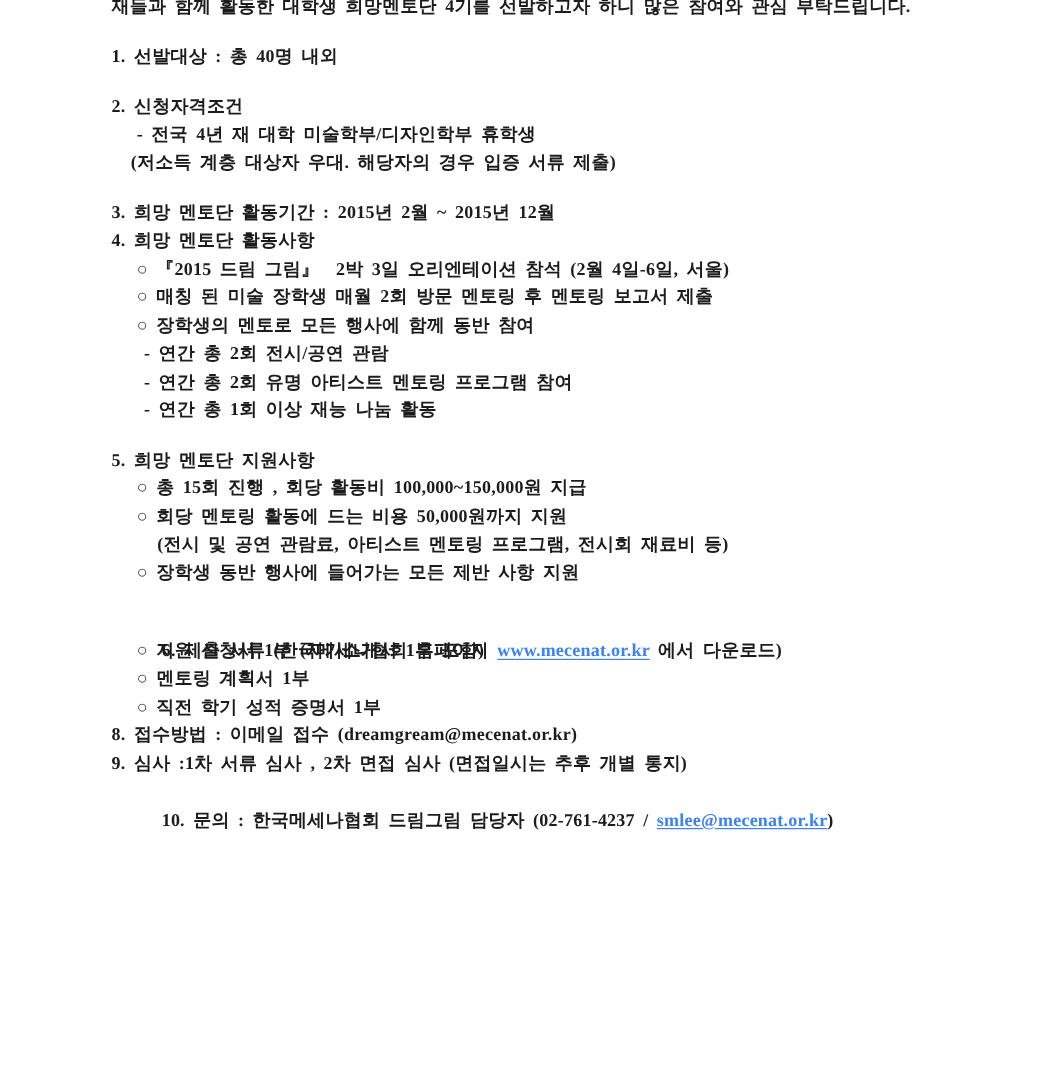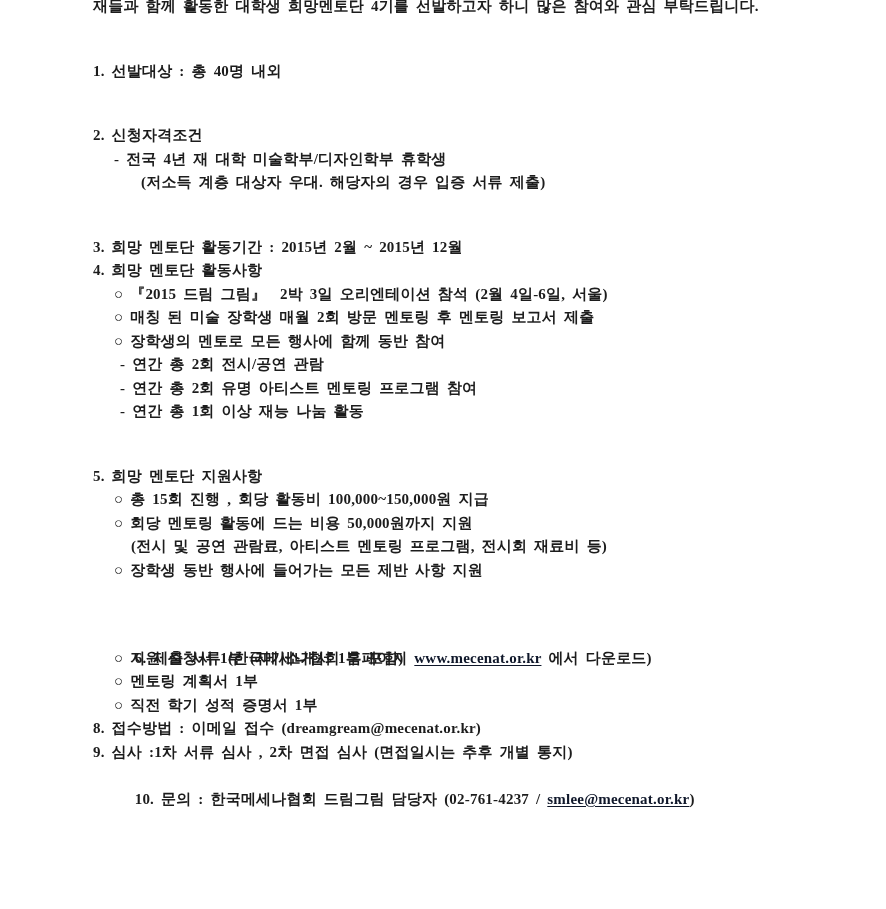--- a/index.html
+++ b/index.html
@@ -26,27 +26,27 @@
     height: 23.5px;
     line-height: 23.5px;
     font-size: 15px;
     font-weight: 600;
     letter-spacing: 0.2px;
     word-spacing: 3px;
     white-space: pre;
     color: #1c1c1c;
   }
   .clip-top { margin-top: -5px; }       
-  .gap  { margin-top: 41px; }         
+  .gap  { margin-top: 18px; }         
   .ind1 { margin-left: 21px; }          
   .ind2 { margin-left: 27px; }          
-  .ind3 { margin-left: 48px; }          
+  .ind3 { margin-left: 16px; }          
   .ind4 { margin-left: 38px; }          
   a.doclink {
-    color: #0f172a;
+    color: #3b82f6;
     text-decoration: underline;
     text-underline-offset: 2px;
     cursor: pointer;
   }
 </style>
 </head>
 <body>
 
 <div id="page">
   <div id="doc">

